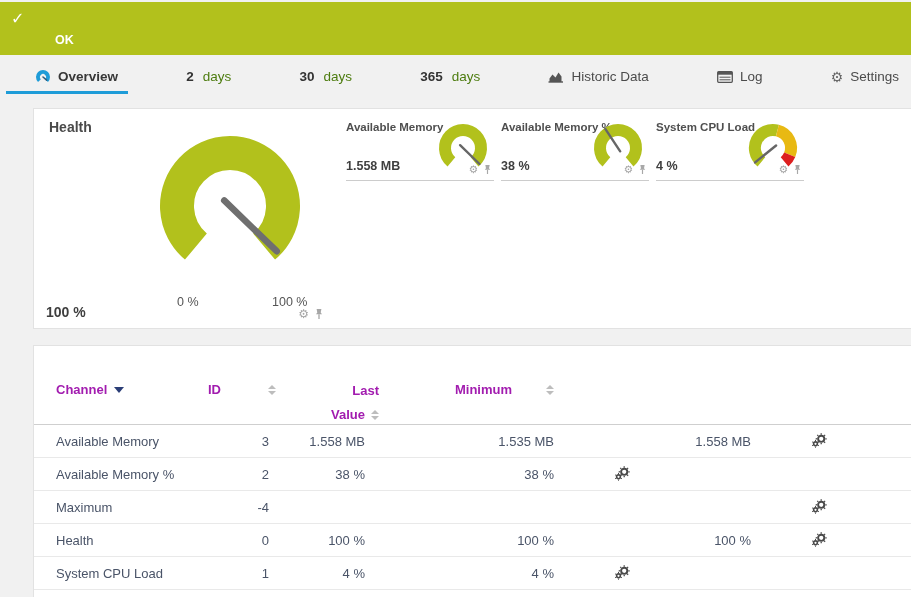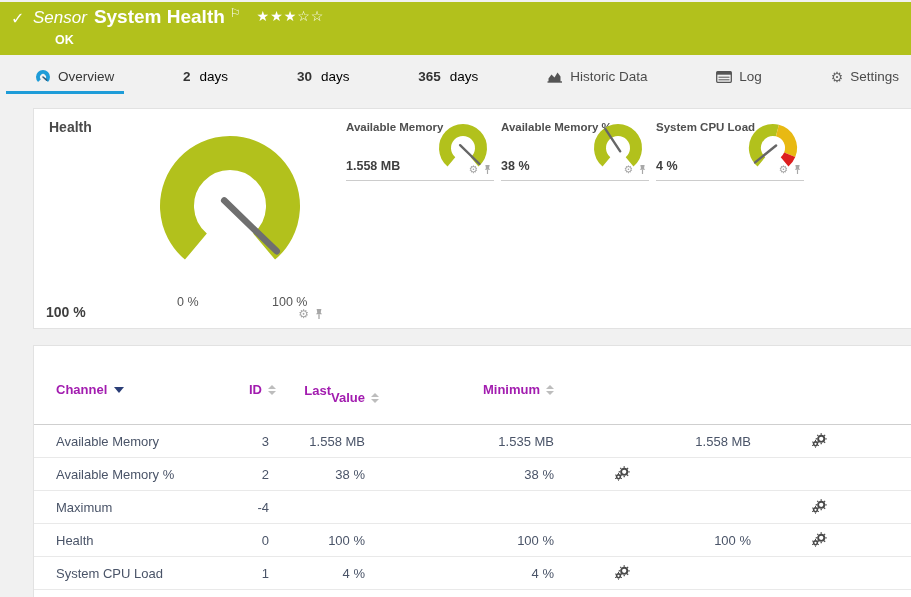--- a/index.html
+++ b/index.html
@@ -15,24 +15,24 @@
   .flag { font-size:12px; vertical-align:super; margin-left:5px; }
   .stars { margin-left:16px; font-size:14px; letter-spacing:1px; vertical-align:2px; }
   .status-text { position:absolute; left:55px; top:31px; font-size:12.5px; font-weight:bold; }
 
   
   .tabs { position:absolute; top:64px; left:33px; right:10px; height:34px;
           display:flex; justify-content:space-between; align-items:flex-start; }
   .tab { position:relative; display:flex; align-items:center; gap:7px; padding:5px 2px 10px;
          font-size:13.5px; color:#4b4b4b; cursor:pointer; white-space:nowrap; }
   .tab .ticon { display:inline-flex; color:#666; }
-  .tab.active { color:#383838; font-weight:normal; }
+  .tab.active { color:#383838; font-weight:bold; }
   .tab.active::after { content:""; position:absolute; left:-27px; right:-8px; bottom:0; height:3px; background:#1e9cd8; }
   .tab .num { font-weight:bold; color:#333; margin-right:2px; }
-  .tab .dim { color:#000000; font-weight:normal;text-align:right; }
+  .tab .dim { color:#4d7c0f; font-weight:normal;text-align:right; }
   .gear-glyph { font-size:14px; line-height:1; }
 
   
   .panel { position:absolute; left:33px; right:-2px; background:#fff; border:1px solid #e2e2e2; }
   .gauges-panel { top:108px; height:221px; }
   .table-panel  { top:345px; height:253px; }
 
   
   .health-block { position:absolute; left:0; top:0; width:312px; height:100%; }
   .health-title { position:absolute; left:15px; top:10px; font-size:14px; font-weight:bold; color:#4a4a4a; }
@@ -52,23 +52,23 @@
   .sg-value { position:absolute; left:0; bottom:7px; font-size:12.5px; font-weight:bold; color:#3f3f3f; }
   .sg .gfoot { right:2px; bottom:5px; }
   .sg .gfoot .gear-glyph { font-size:10.5px; }
 
   
   .grid-row { display:grid; grid-template-columns:178px 45px 100px 183px 197px 1fr; padding-left:22px; align-items:center; }
   .thead { padding-top:36px; height:79px; border-bottom:1px solid #cfcfcf; align-items:start;
            font-size:13px; font-weight:bold; color:#a21caf; }
   .th { display:flex; align-items:center; }
   .th.right { justify-content:flex-end; }
-  .th-id { padding-right:3px; }
-  .th-min,.th-max { padding-right:8px; }
-  .lastval { flex-direction:row; align-items:flex-start; line-height:17px; }
+  .th-id { padding-right:3px;gap:41px; }
+  .th-min,.th-max { padding-right:8px;gap:28px; }
+  .lastval { flex-direction:column; align-items:flex-end; line-height:17px; }
   .lastval .l2 { display:flex; align-items:center;margin-top:7px; }
   .caret-down { width:0; height:0; border-left:5px solid transparent; border-right:5px solid transparent;
                 border-top:6px solid #2b3e77; margin-left:7px; display:inline-block; }
   .sort { display:inline-flex; flex-direction:column; gap:2px; margin-left:6px; }
   .sort i { width:0; height:0; border-left:4px solid transparent; border-right:4px solid transparent; display:block; }
   .sort .up { border-bottom:4px solid #bdbdbd; }
   .sort .dn { border-top:4px solid #bdbdbd; }
 
   .trow { height:33px; border-bottom:1px solid #e9e9e9; font-size:13px; color:#4a5468; cursor:pointer; }
   .td.right { text-align:right; }
@@ -109,23 +109,20 @@
     </symbol>
     <symbol id="icon-pin" viewBox="0 0 10 12">
       <path d="M2.6 1 L7.4 1 L6.7 4.6 L8 6.3 L2 6.3 L3.3 4.6 Z" fill="currentColor"></path>
       <line x1="5" y1="6.3" x2="5" y2="11" stroke="currentColor" stroke-width="1.3"></line>
     </symbol>
   </defs>
 </svg>
 
 <header class="topbar">
   <span class="status-check">✓</span>
-  <div class="sensor-line">
-    <span class="kind">Sensor</span><span class="sensor-title">System Health</span><span class="flag">⚐</span><span class="stars"><span>★★★</span><span>☆☆</span></span>
-  </div>
   <div class="status-text">OK</div>
 </header>
 
 <nav class="tabs">
   <div class="tab active">
     <span class="ticon">
       <svg width="16" height="14" viewBox="0 0 16 14">
           <path d="M4.46 10.54 A5 5 0 1 1 11.54 10.54" fill="none" stroke="#1e9cd8" stroke-width="4"></path>
           <line x1="8" y1="7" x2="11.6" y2="10.2" stroke="#2e5f80" stroke-width="1.6" stroke-linecap="round"></line>
         </svg>

